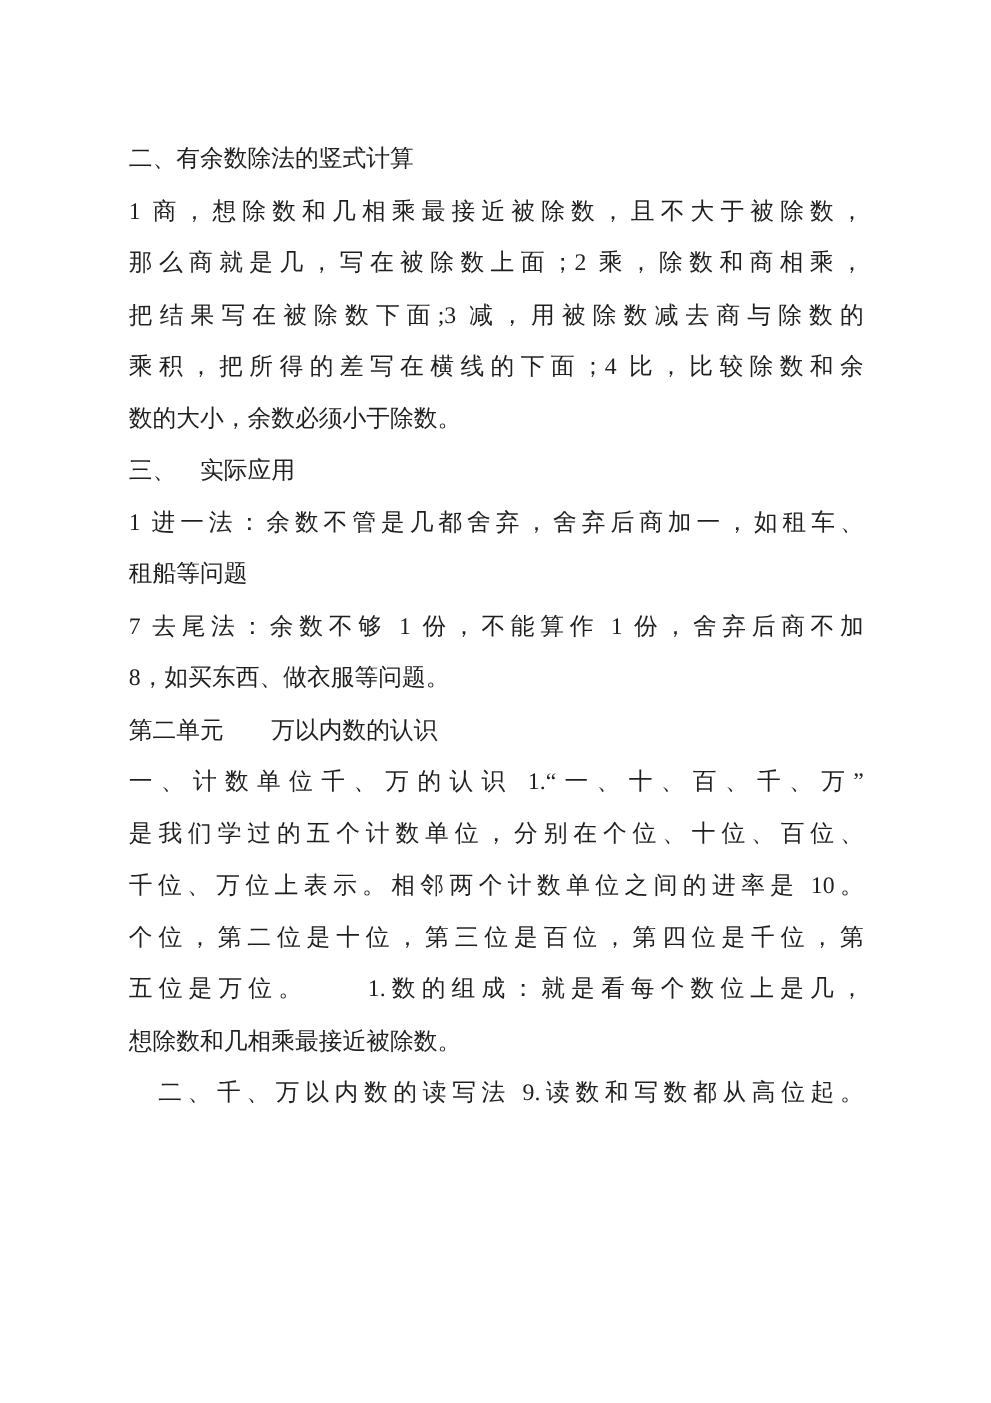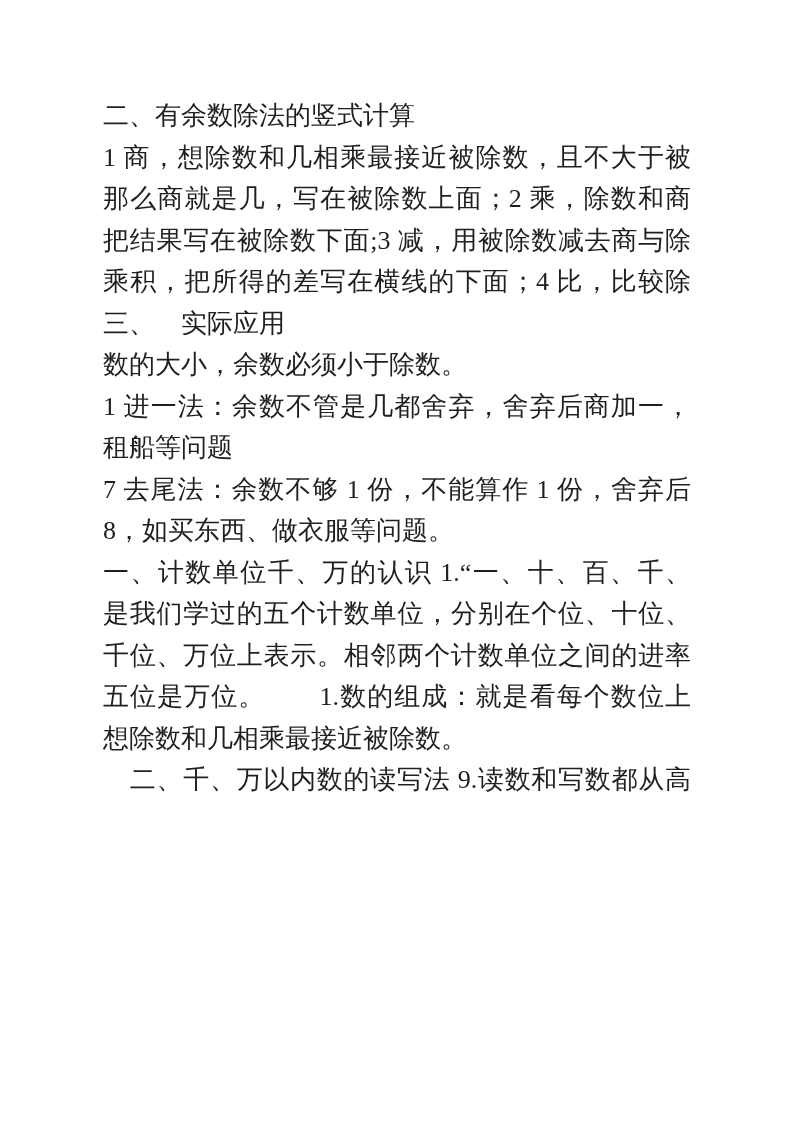--- a/index.html
+++ b/index.html
@@ -12,23 +12,23 @@
     width: 793px;
     height: 1122px;
     background: #ffffff;
     overflow: hidden;
     font-family: "Liberation Serif", "DejaVu Serif", serif;
     color: #1f1f1f;
   }
   .doc-text {
     position: absolute;
     left: 103px;
-    top: 95px;
+    top: 107px;
     width: 588px;
-    font-size: 26px;
+    font-size: 19px;
     line-height: 41.5px;
   }
   .line {
     white-space: pre-wrap;
     height: 41.5px;
     overflow: hidden;
   }
   .line.full {
     text-align: justify;
     text-align-last: justify;
@@ -37,26 +37,28 @@
 </head>
 <body>
 
 <div class="page">
   <div class="doc-text">
     <div class="line">二、有余数除法的竖式计算</div>
     <div class="line full">1 商，想除数和几相乘最接近被除数，且不大于被除数，</div>
     <div class="line full">那么商就是几，写在被除数上面；2 乘，除数和商相乘，</div>
     <div class="line full">把结果写在被除数下面;3 减，用被除数减去商与除数的</div>
     <div class="line full">乘积，把所得的差写在横线的下面；4 比，比较除数和余</div>
+    <div class="line">数的大小，余数必须小于除数。</div>
     <div class="line">三、　实际应用</div>
-    <div class="line">数的大小，余数必须小于除数。</div>
     <div class="line full">1 进一法：余数不管是几都舍弃，舍弃后商加一，如租车、</div>
     <div class="line">租船等问题</div>
     <div class="line full">7 去尾法：余数不够 1 份，不能算作 1 份，舍弃后商不加</div>
     <div class="line">8，如买东西、做衣服等问题。</div>
+    <div class="line">第二单元　　万以内数的认识</div>
     <div class="line full">一、计数单位千、万的认识 1.“一、十、百、千、万”</div>
     <div class="line full">是我们学过的五个计数单位，分别在个位、十位、百位、</div>
     <div class="line full">千位、万位上表示。相邻两个计数单位之间的进率是 10。</div>
+    <div class="line full">个位，第二位是十位，第三位是百位，第四位是千位，第</div>
     <div class="line full">五位是万位。　　1.数的组成：就是看每个数位上是几，</div>
     <div class="line">想除数和几相乘最接近被除数。</div>
     <div class="line full">　二、千、万以内数的读写法 9.读数和写数都从高位起。</div>
   </div>
 </div>
 
 </body></html>

